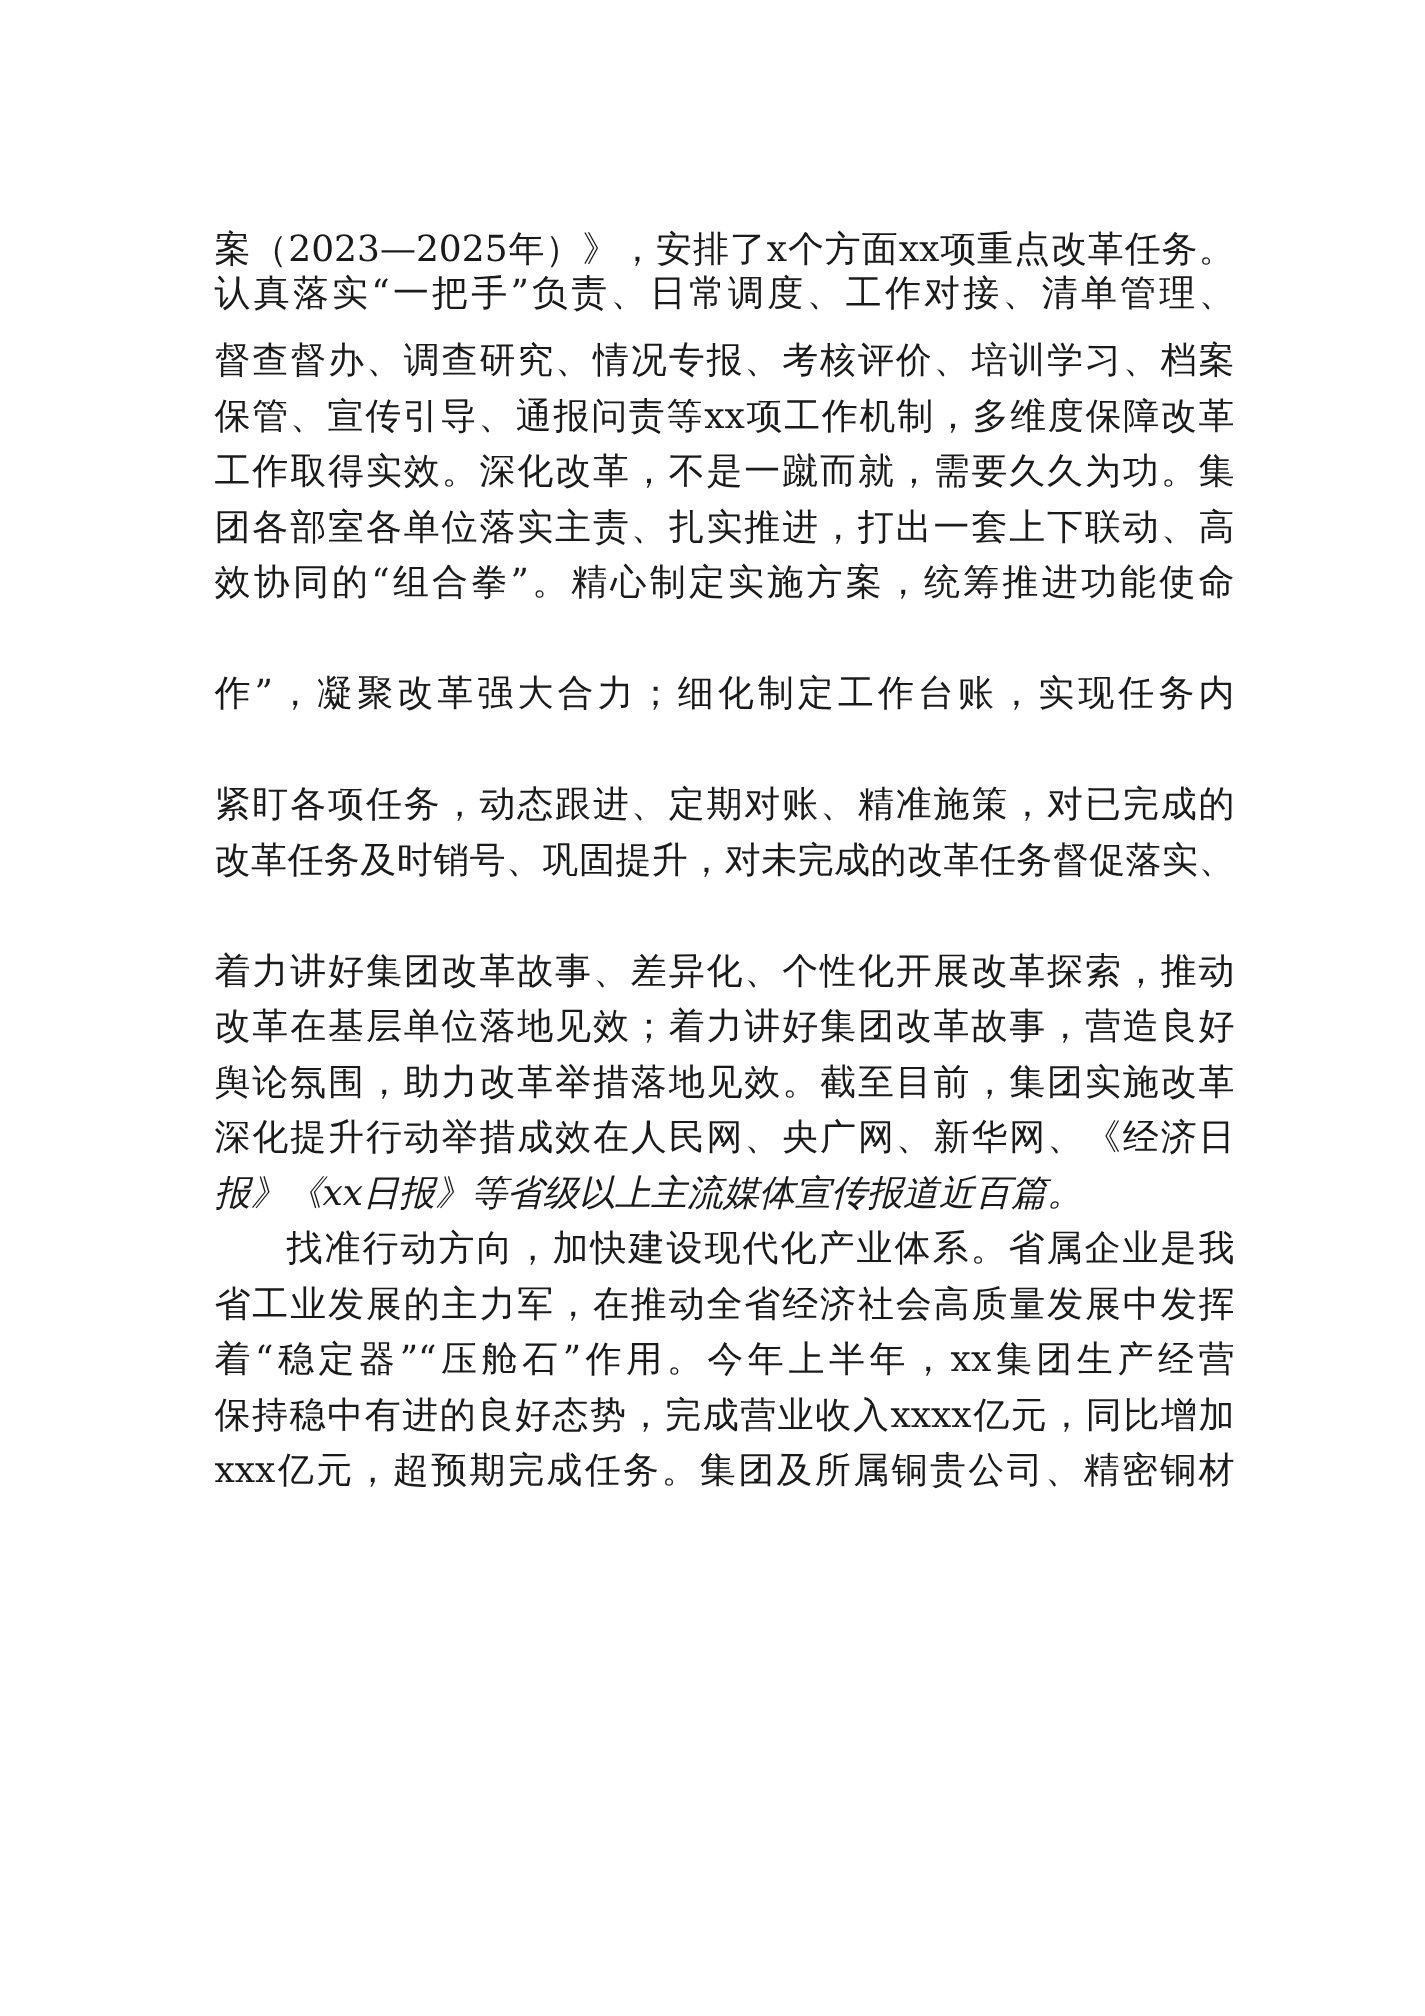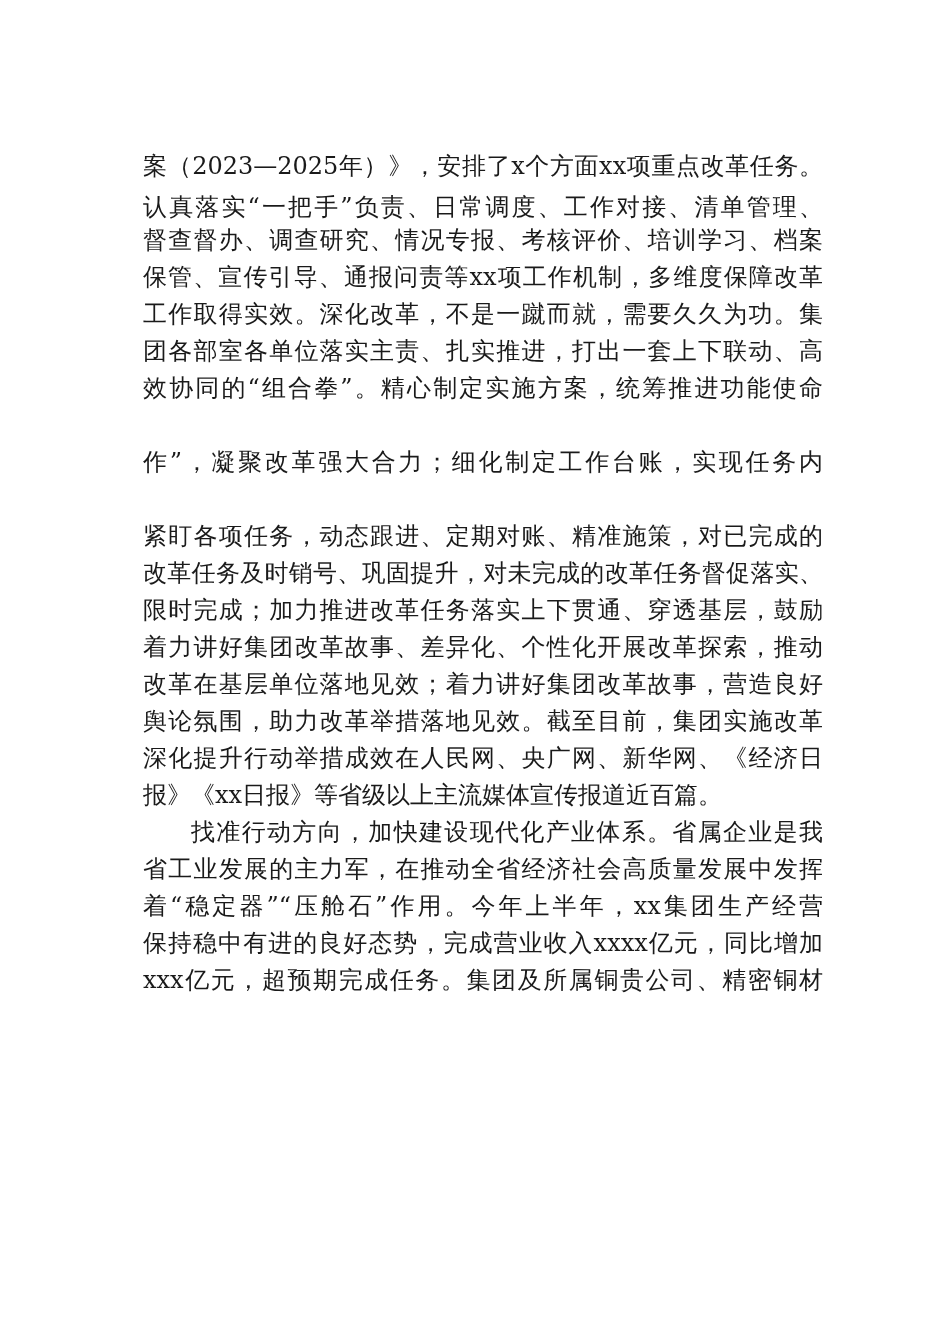--- a/index.html
+++ b/index.html
@@ -14,38 +14,37 @@
       height: 30px;
       font-family: "DejaVu Serif", "Liberation Serif", serif;
       font-size: 24px;
       line-height: 30px;
       color: #1a1a1a;
       white-space: nowrap;
       text-align: justify;
       text-align-last: justify;
       letter-spacing: 0px;
     }
-    .line.last { text-align-last: left; }
+    .line.last { text-align-last: left; font-style: italic; }
     .line.indent { left: 191px; width: 632px; }
   </style>
 </head>
 <body>
 
 <div class="page">
   <div class="line" style="top:151px">案（2023—2025年）》，安排了x个方面xx项重点改革任务。</div>
-  <div class="line" style="top:192px">认真落实“一把手”负责、日常调度、工作对接、清单管理、</div>
+  <div class="line" style="top:180px">认真落实“一把手”负责、日常调度、工作对接、清单管理、</div>
   <div class="line" style="top:225px">督查督办、调查研究、情况专报、考核评价、培训学习、档案</div>
   <div class="line" style="top:262px">保管、宣传引导、通报问责等xx项工作机制，多维度保障改革</div>
   <div class="line" style="top:299px">工作取得实效。深化改革，不是一蹴而就，需要久久为功。集</div>
   <div class="line" style="top:373px">效协同的“组合拳”。精心制定实施方案，统筹推进功能使命</div>
   <div class="line" style="top:336px">团各部室各单位落实主责、扎实推进，打出一套上下联动、高</div>
   <div class="line" style="top:447px">作”，凝聚改革强大合力；细化制定工作台账，实现任务内</div>
   <div class="line" style="top:521px">紧盯各项任务，动态跟进、定期对账、精准施策，对已完成的</div>
   <div class="line" style="top:558px">改革任务及时销号、巩固提升，对未完成的改革任务督促落实、</div>
-  <div class="line" style="top:595px">限时完成；加力推进改革任务落实上下贯通、穿透基层，鼓励</div>
   <div class="line" style="top:632px">着力讲好集团改革故事、差异化、个性化开展改革探索，推动</div>
   <div class="line" style="top:669px">改革在基层单位落地见效；着力讲好集团改革故事，营造良好</div>
   <div class="line" style="top:706px">舆论氛围，助力改革举措落地见效。截至目前，集团实施改革</div>
   <div class="line" style="top:743px">深化提升行动举措成效在人民网、央广网、新华网、《经济日</div>
   <div class="line last" style="top:780px">报》《xx日报》等省级以上主流媒体宣传报道近百篇。</div>
   <div class="line indent" style="top:817px">找准行动方向，加快建设现代化产业体系。省属企业是我</div>
   <div class="line" style="top:854px">省工业发展的主力军，在推动全省经济社会高质量发展中发挥</div>
   <div class="line" style="top:891px">着“稳定器”“压舱石”作用。今年上半年，xx集团生产经营</div>
   <div class="line" style="top:928px">保持稳中有进的良好态势，完成营业收入xxxx亿元，同比增加</div>
   <div class="line" style="top:965px">xxx亿元，超预期完成任务。集团及所属铜贵公司、精密铜材</div>

